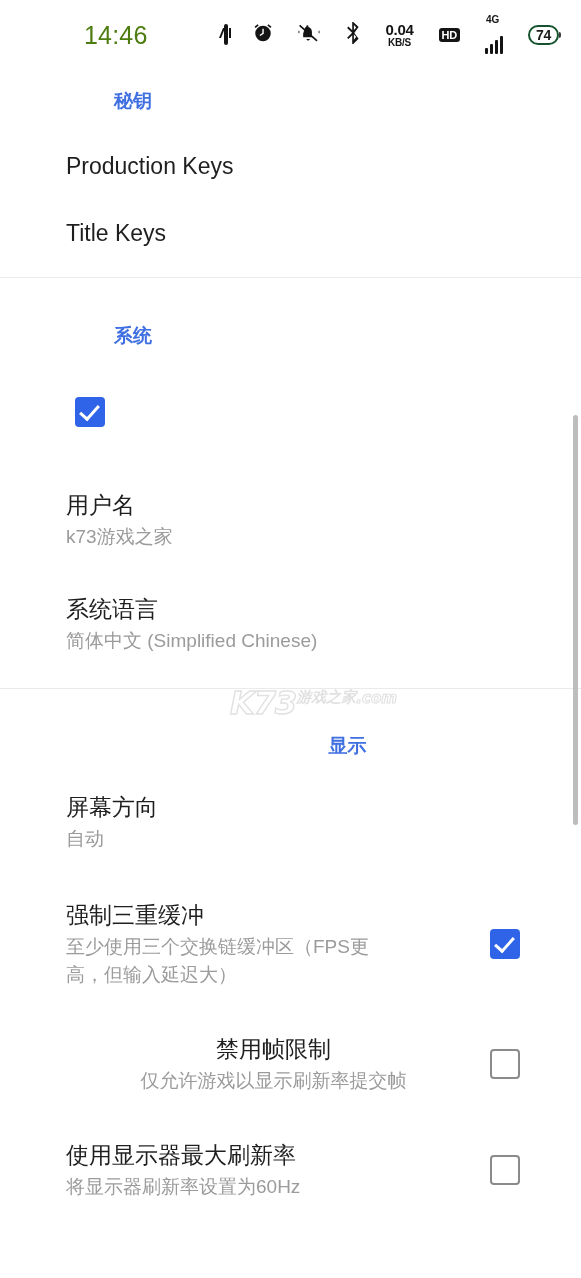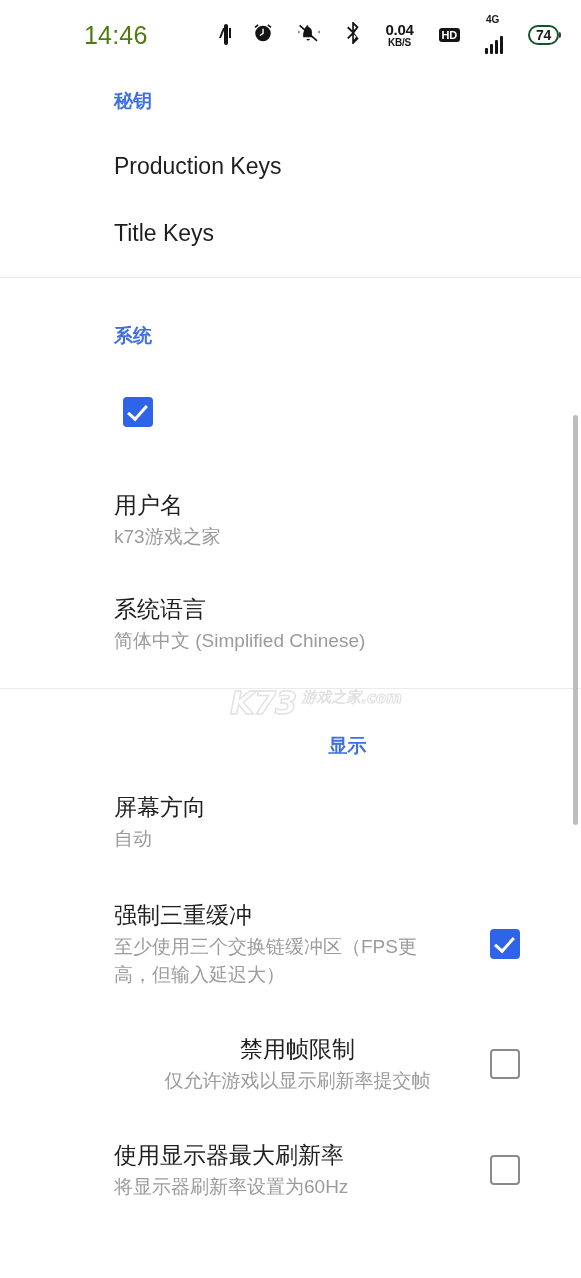--- a/index.html
+++ b/index.html
@@ -133,21 +133,21 @@
   .section-title {
     color: #3f6fe0;
     font-size: 19px;
     font-weight: 700;
     padding: 0 0 0 114px;
   }
   .row {
     position: relative;
     display: flex;
     align-items: center;
-    padding: 0 0 0 114px;
+    padding: 0 0 0 66px;
     box-sizing: border-box;
   }
   .row-text { flex: 1 1 auto; min-width: 0; }
   .row-title {
     font-size: 23px;
     color: #1f1f1f;
     line-height: 30px;
     font-weight: 400;
   }
   .row-sub {
@@ -207,21 +207,20 @@
     border-radius: 3px;
   }
 
   
   .watermark {
     position: absolute;
     left: 230px;
     top: 617px;
     display: flex;
     align-items: flex-start;
-    gap: 5px;
     opacity: 0.55;
     pointer-events: none;
     user-select: none;
   }
   .wm-k73 {
     font-size: 32px;
     font-weight: 700;
     line-height: 32px;
     letter-spacing: -1px;
     color: transparent;

